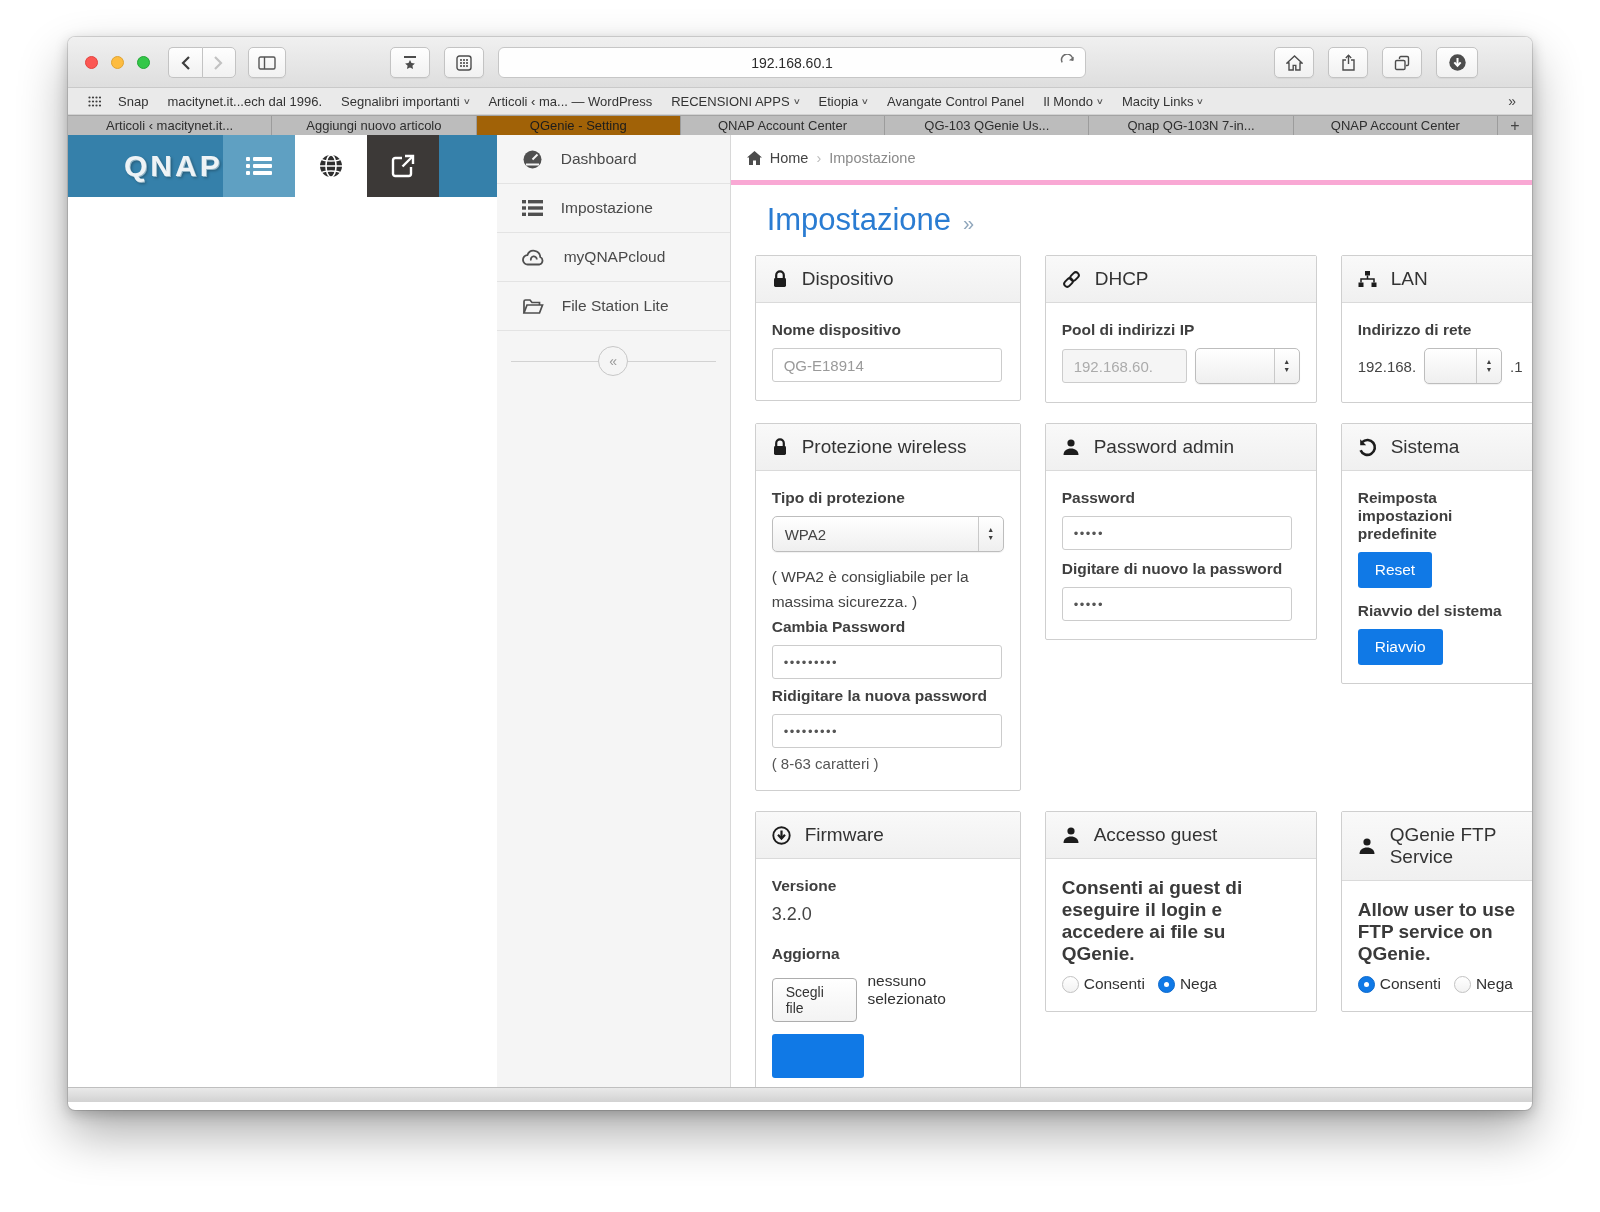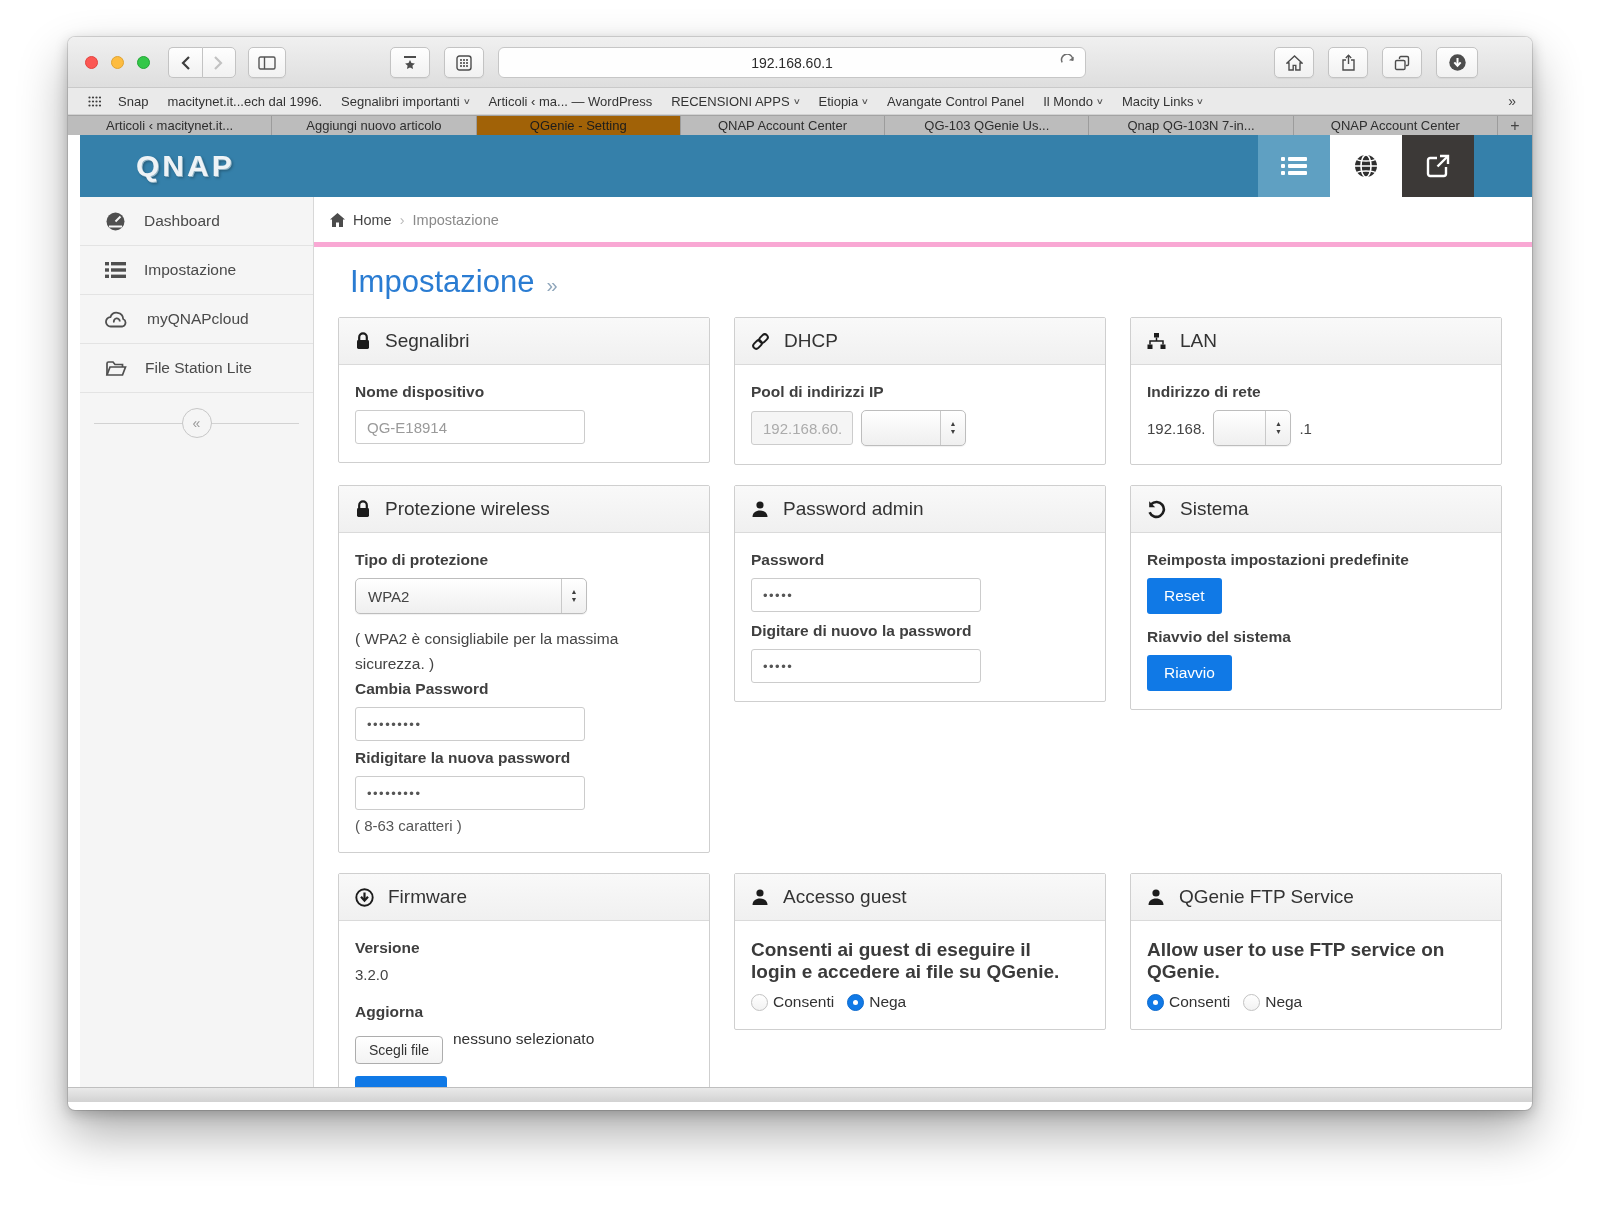--- a/index.html
+++ b/index.html
@@ -36,21 +36,21 @@
   .bookmarks .overflow { margin-left:auto; margin-right:2px; font-size:14px; color:#444; }
 
   
   .tabstrip { height:20px; background:#b6b6b6; border-top:1px solid #a3a3a3; display:flex; }
   .tab { flex:1 1 0; display:flex; align-items:center; justify-content:center; font-size:13px; color:#2e2e2e;
     background:#bcbcbc; border-right:1px solid #9c9c9c; white-space:nowrap; overflow:hidden; }
   .tab.active { background:#a16207; color:#1c1c1c; }
   .newtab { flex:0 0 34px; display:flex; align-items:center; justify-content:center; font-size:16px; color:#444; background:#bcbcbc; }
 
   
-  .page { height:952px; background:#fff; display:flex; flex-direction:column; overflow:hidden;padding-left:12px; }
+  .page { height:952px; background:#fff; display:flex; overflow:hidden; }
   .appheader { height:62px; background:#3580aa; display:flex; align-items:center; flex:0 0 auto; }
   .logo { margin-left:56px; font-size:30px; font-weight:700; letter-spacing:3px; color:#eef3f6;
     text-shadow:1px 1px 0 #8fb2c4, 2px 2px 3px rgba(0,0,0,.3); }
   .hbtns { margin-left:auto; margin-right:58px; display:flex; height:62px; }
   .hbtn { width:72px; height:62px; display:flex; align-items:center; justify-content:center; }
   .hbtn.list { background:#5fa0c2; }
   .hbtn.globe { background:#ffffff; }
   .hbtn.ext { background:#3c3937; }
 
   .appbody { flex:1; display:flex; overflow:hidden; }
@@ -103,21 +103,21 @@
   .radio.checked::after { content:""; position:absolute; left:5px; top:5px; width:5px; height:5px; border-radius:50%; background:#fff; }
   .rlabel { font-size:15.5px; color:#333; margin:0 13px 0 5px; }
 
   .filerow { display:flex; align-items:flex-start; gap:10px; }
   .choosebtn { margin-top:6px; padding:5px 13px; border:1px solid #adadad; border-radius:4px;
     background:linear-gradient(#fff,#f3f3f3); font-size:14px; color:#333; }
   .filestatus { font-size:15.5px; color:#333; }
   .uploadcut { width:92px; height:44px; background:#1079e6; border-radius:3px; margin-top:12px; }
 
   .desc { font-weight:bold; font-size:19px; color:#3a3a3a; line-height:22px; max-width:320px; }
-  .vval { font-size:15px; color:#444; margin-bottom:20px; }
+  .vval { font-size:18px; color:#444; margin-bottom:20px; }
 
   .bottomstrip { height:15px; background:linear-gradient(#e9e9e9,#d2d2d2); border-top:1px solid #bfbfbf; }
 
   svg { display:block; }
 </style>
 </head>
 <body>
 
 <div class="window">
 
@@ -405,21 +405,21 @@
         <div class="cards">
 
           <div class="card">
             <div class="cardhead">
               <span>
                   <svg width="16" height="18" viewBox="0 0 16 18">
                     <path d="M4.2 8V5.2a3.8 3.8 0 017.6 0V8" fill="none" stroke="#1c1c1c" stroke-width="2.2"></path>
                     <rect x="2" y="8" width="12" height="9" rx="1.4" fill="#1c1c1c"></rect>
                   </svg>
                 </span>
-              <span>Segnalibri</span>
+              <span>Dispositivo</span>
             </div>
             <div class="cardbody">
               <div class="flabel">Nome dispositivo</div>
               <div class="tinput">QG-E18914</div>
             </div>
           </div>
 
           <div class="card">
             <div class="cardhead">
               <span>
@@ -428,21 +428,21 @@
                       <rect x="0.5" y="6.5" width="9.5" height="6" rx="3" fill="none" stroke="#1c1c1c" stroke-width="2"></rect>
                       <rect x="9" y="6.5" width="9.5" height="6" rx="3" fill="none" stroke="#1c1c1c" stroke-width="2"></rect>
                     </g>
                   </svg>
                 </span>
               <span>DHCP</span>
             </div>
             <div class="cardbody">
               <div class="flabel">Pool di indirizzi IP</div>
               <div class="iprow">
-                <div class="tinput disabled" style="width:102px;">192.168.60.</div>
+                <div class="tinput disabled" style="width:125px;">192.168.60.</div>
                 <div class="macselect" style="width:105px;">
                   <span class="val"></span>
                   <span class="stepper">
                       <span>▲</span>
                       <span>▼</span>
                     </span>
                 </div>
               </div>
             </div>
           </div>

